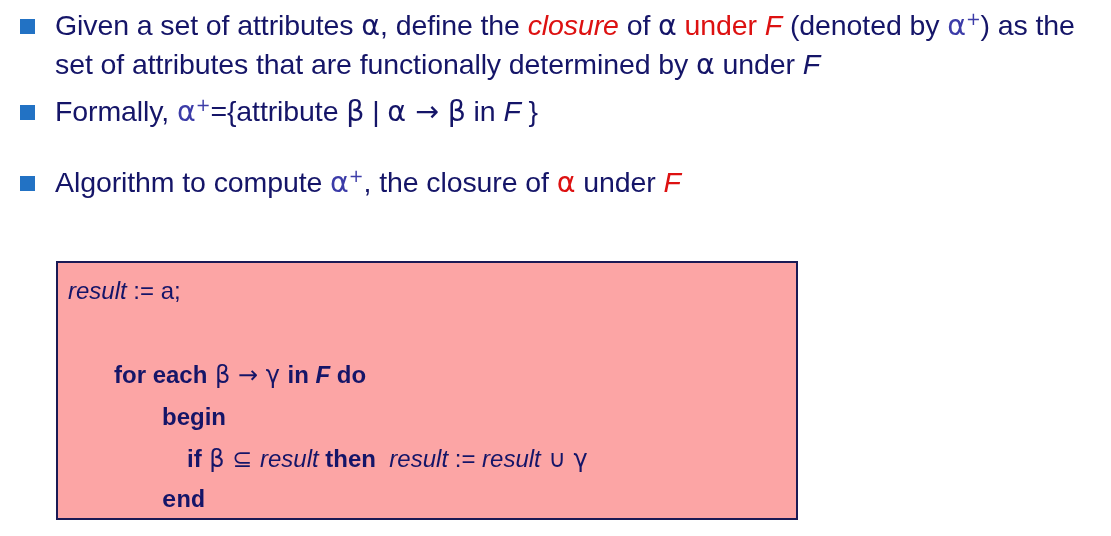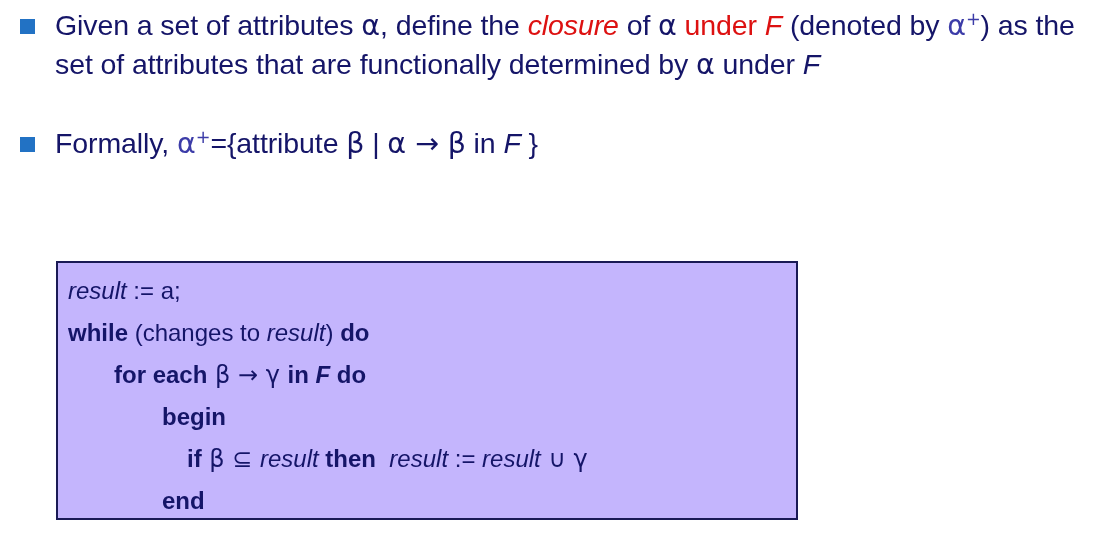--- a/index.html
+++ b/index.html
@@ -51,21 +51,21 @@
     letter-spacing: -0.1px;
     white-space: normal;
   }
 
   
   .b1 .bullet-marker { top: 13px; }
   .b2 .bullet-marker { top: 13px; }
   .b3 .bullet-marker { top: 13px; }
 
   .b1 { top: 6px; }
-  .b2 { top: 40px; }
+  .b2 { top: 8px; }
   .b3 { top: 34px; }
 
   .red      { color: #dd1111; }
   .navy     { color: #151568; }
   .alphablu { color: #3c3ca8; }
   .ital     { font-style: italic; }
 
   sup.plus {
     font-size: 0.62em;
     vertical-align: super;
@@ -73,38 +73,38 @@
   }
 
   
   .algo-box {
     position: absolute;
     left: 56px;
     top: 261px;
     width: 742px;
     height: 259px;
     border: 2px solid #1a1a55;
-    background: #c4b5fd;
+    background: #fca5a5;
     box-sizing: border-box;
   }
 
   .algo-line {
     position: absolute;
     font-size: 24px;
     line-height: 28px;
     color: #151568;
     white-space: nowrap;
   }
 
   .algo-l1 { left: 10px;  top: 14px;  }
   .algo-l2 { left: 10px;  top: 56px;  }
   .algo-l3 { left: 56px;  top: 98px;  }
   .algo-l4 { left: 104px; top: 140px; }
   .algo-l5 { left: 104px; top: 182px; margin-left: 25px; }
-  .algo-l6 { left: 104px; top: 224px; }
+  .algo-l6 { left: 104px; top: 224px; font-family: Liberation Mono, monospace; }
 
   .kw { font-weight: bold; }
   .gk { font-family: "DejaVu Sans", sans-serif; font-weight: normal; }
 
   
   .watermark {
     position: absolute;
     right: 22px;
     bottom: 22px;
     font-size: 27px;
@@ -128,32 +128,35 @@
       </span>
     </div>
 
     <div class="bullet-item b2">
       <span class="bullet-marker"></span>
       <span class="bullet-text">
         <span class="navy">Formally, </span><span class="alphablu gk">α<sup class="plus">+</sup></span><span class="navy">={attribute </span><span class="navy gk">β</span><span class="navy"> | </span><span class="navy gk">α → β</span><span class="navy"> in </span><span class="navy ital">F</span><span class="navy"> }</span>
       </span>
     </div>
 
+    <div class="bullet-item b3">
+      <span class="bullet-marker"></span>
+      <span class="bullet-text">
+        <span class="navy">Algorithm to compute </span><span class="alphablu gk">α<sup class="plus">+</sup></span><span class="navy">, the closure of </span><span class="red gk">α</span><span class="navy"> under </span><span class="red ital">F</span>
+      </span>
+    </div>
 
   </div>
 
   <div class="algo-box">
 
     <div class="algo-line algo-l1">
       <span class="ital">result</span><span> := a;</span>
     </div>
 
-    <div class="algo-line algo-l2">
-      <span class="kw">while</span><span> (changes to </span><span class="ital">result</span><span>) </span><span class="kw">do</span>
-    </div>
 
     <div class="algo-line algo-l3">
       <span class="kw">for each</span><span class="gk">&nbsp;β → γ&nbsp;</span><span class="kw">in</span><span class="kw ital">&nbsp;F&nbsp;</span><span class="kw">do</span>
     </div>
 
     <div class="algo-line algo-l4">
       <span class="kw">begin</span>
     </div>
 
     <div class="algo-line algo-l5">

